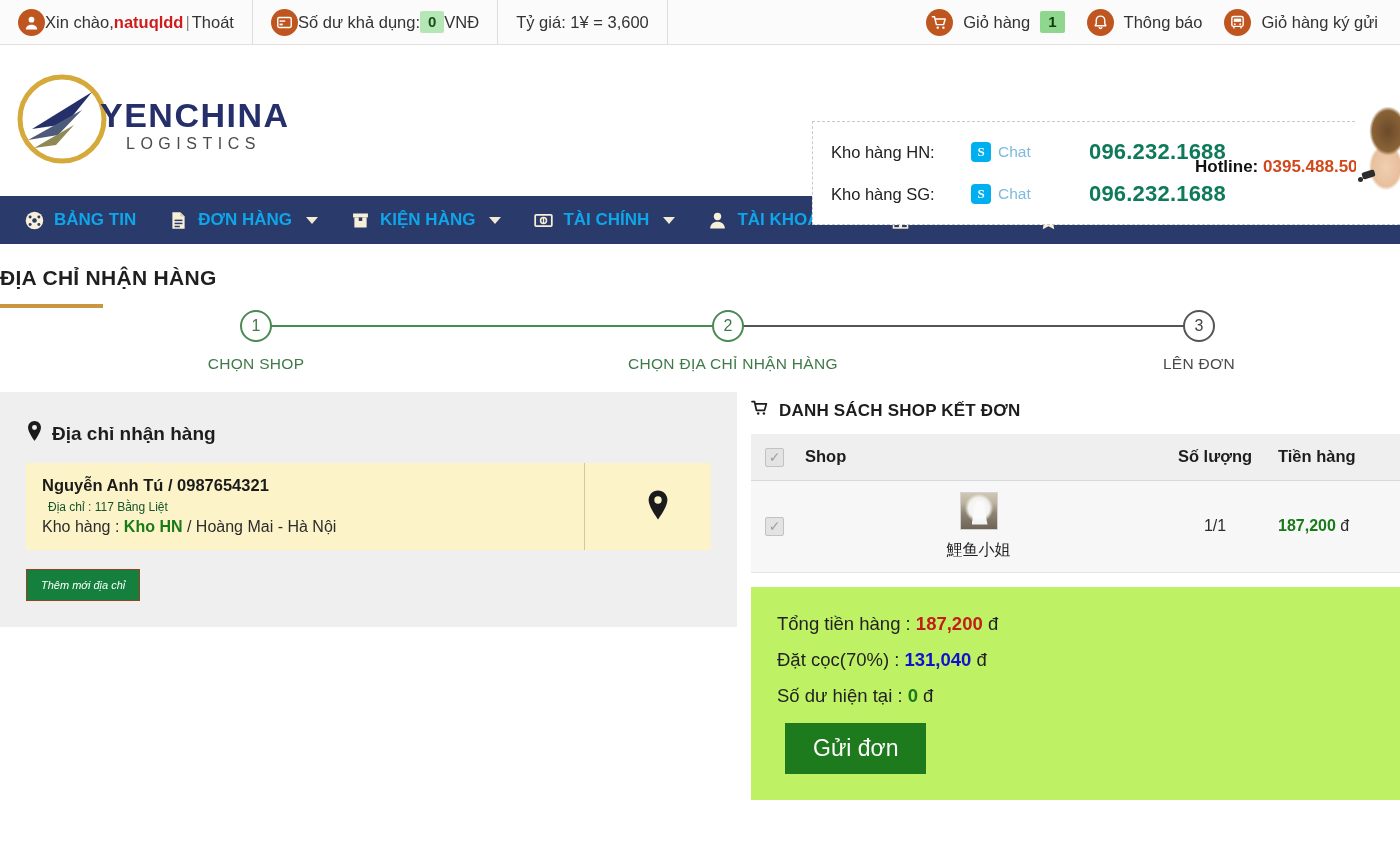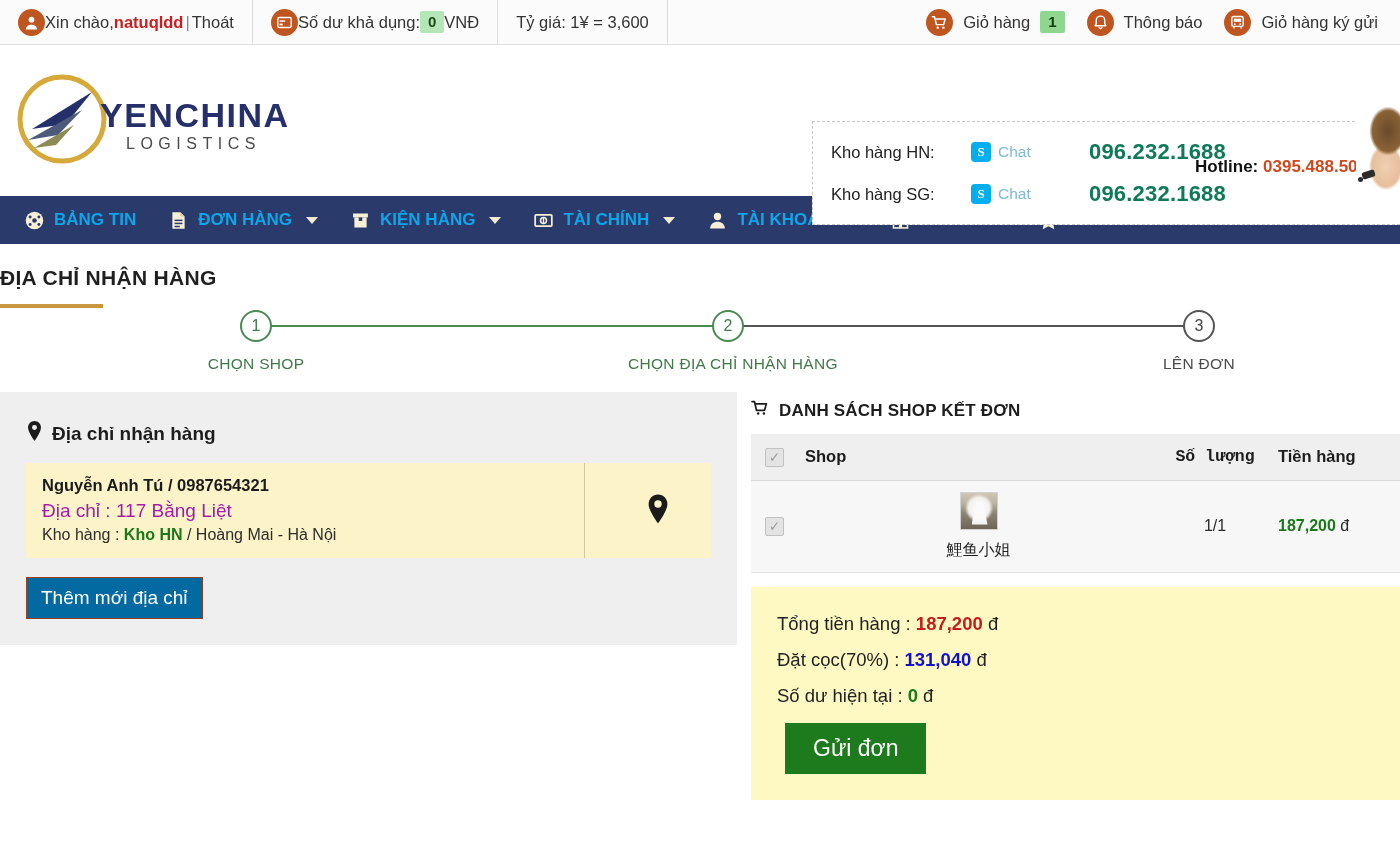--- a/index.html
+++ b/index.html
@@ -243,36 +243,37 @@
     align-items: stretch;
     min-height: 76px;
     gap: 20px;
   }
   .addr-card-body {
     flex: 1 1 auto;
     padding: 13px 16px 14px 16px;
     border-right: 1px solid #cfc9a0;
   }
   .addr-line1 { font-size: 16.5px; font-weight: bold; color: #1b1b1b; margin-bottom: 5px; }
-  .addr-line2 { font-size: 19px; color: #a21caf; margin-bottom: 4px; }
+  .addr-line2 { font-size: 12px; color: #14532d; margin-bottom: 4px; margin-left: 6px; }
   .addr-line3 { font-size: 16px; color: #2c2c2c; }
   .kho-hn { color: #1a7a1a; font-weight: bold; }
   .addr-card-pin {
     width: 106px;
     display: flex; align-items: center; justify-content: center;
   }
   .btn-add-addr {
     margin-top: 19px;
     display: inline-block;
-    background: #0369a1;
+    background: #15803d;
     border: 1px solid #96401d;
     color: #fff;
-    font-size: 19px;
+    font-size: 11px;
     padding: 9px 14px;
     cursor: pointer;
+    font-style: italic;
   }
 
   
   .shop-panel { flex: 1 1 auto; min-width: 0; padding-top: 8px; }
   .shop-head {
     font-size: 17px; font-weight: bold; color: #1d1d1d;
     display: flex; align-items: center; gap: 9px;
     margin-bottom: 12px;
     letter-spacing: .2px;
   }
@@ -290,21 +291,21 @@
     background: #f7f7f7;
     font-size: 16px;
     color: #2b2b2b;
     padding: 11px 8px;
     border-bottom: 1px solid #e4e4e4;
   }
   .col-chk { width: 46px; padding-left: 14px !important; }
   .col-qty { width: 110px; text-align: center !important; }
   .col-money { width: 130px; text-align: left !important; }
   th.col-qty, th.col-money { text-align: left !important; }
-  th.col-qty { text-align: center !important; font-family: Liberation Mono, monospace; }
+  th.col-qty { text-align: center !important; }
   .chk {
     width: 19px; height: 19px;
     border: 1px solid #c2c2c2;
     background: #e3e3e3;
     border-radius: 2px;
     display: inline-flex;
     align-items: center; justify-content: center;
     color: #9e9e9e;
     font-size: 14px;
     line-height: 1;
@@ -327,21 +328,21 @@
     width: 16px; height: 24px;
     background: #fafafa;
     clip-path: polygon(32% 0, 68% 0, 80% 34%, 100% 100%, 0 100%, 20% 34%);
     opacity: .95;
   }
   .shop-name { font-size: 16px; color: #1f1f1f; }
   .money-green { color: #1a7a1a; font-weight: bold; }
 
   
   .summary {
-    background: #fef9c3;
+    background: #bef264;
     margin-top: 14px;
     padding: 26px 0 26px 26px;
   }
   .sum-row {
     font-size: 18.5px;
     color: #222;
     margin-bottom: 14px;
   }
   .sum-red { color: #c41b1b; font-weight: bold; }
   .sum-blue { color: #1010d0; font-weight: bold; }

